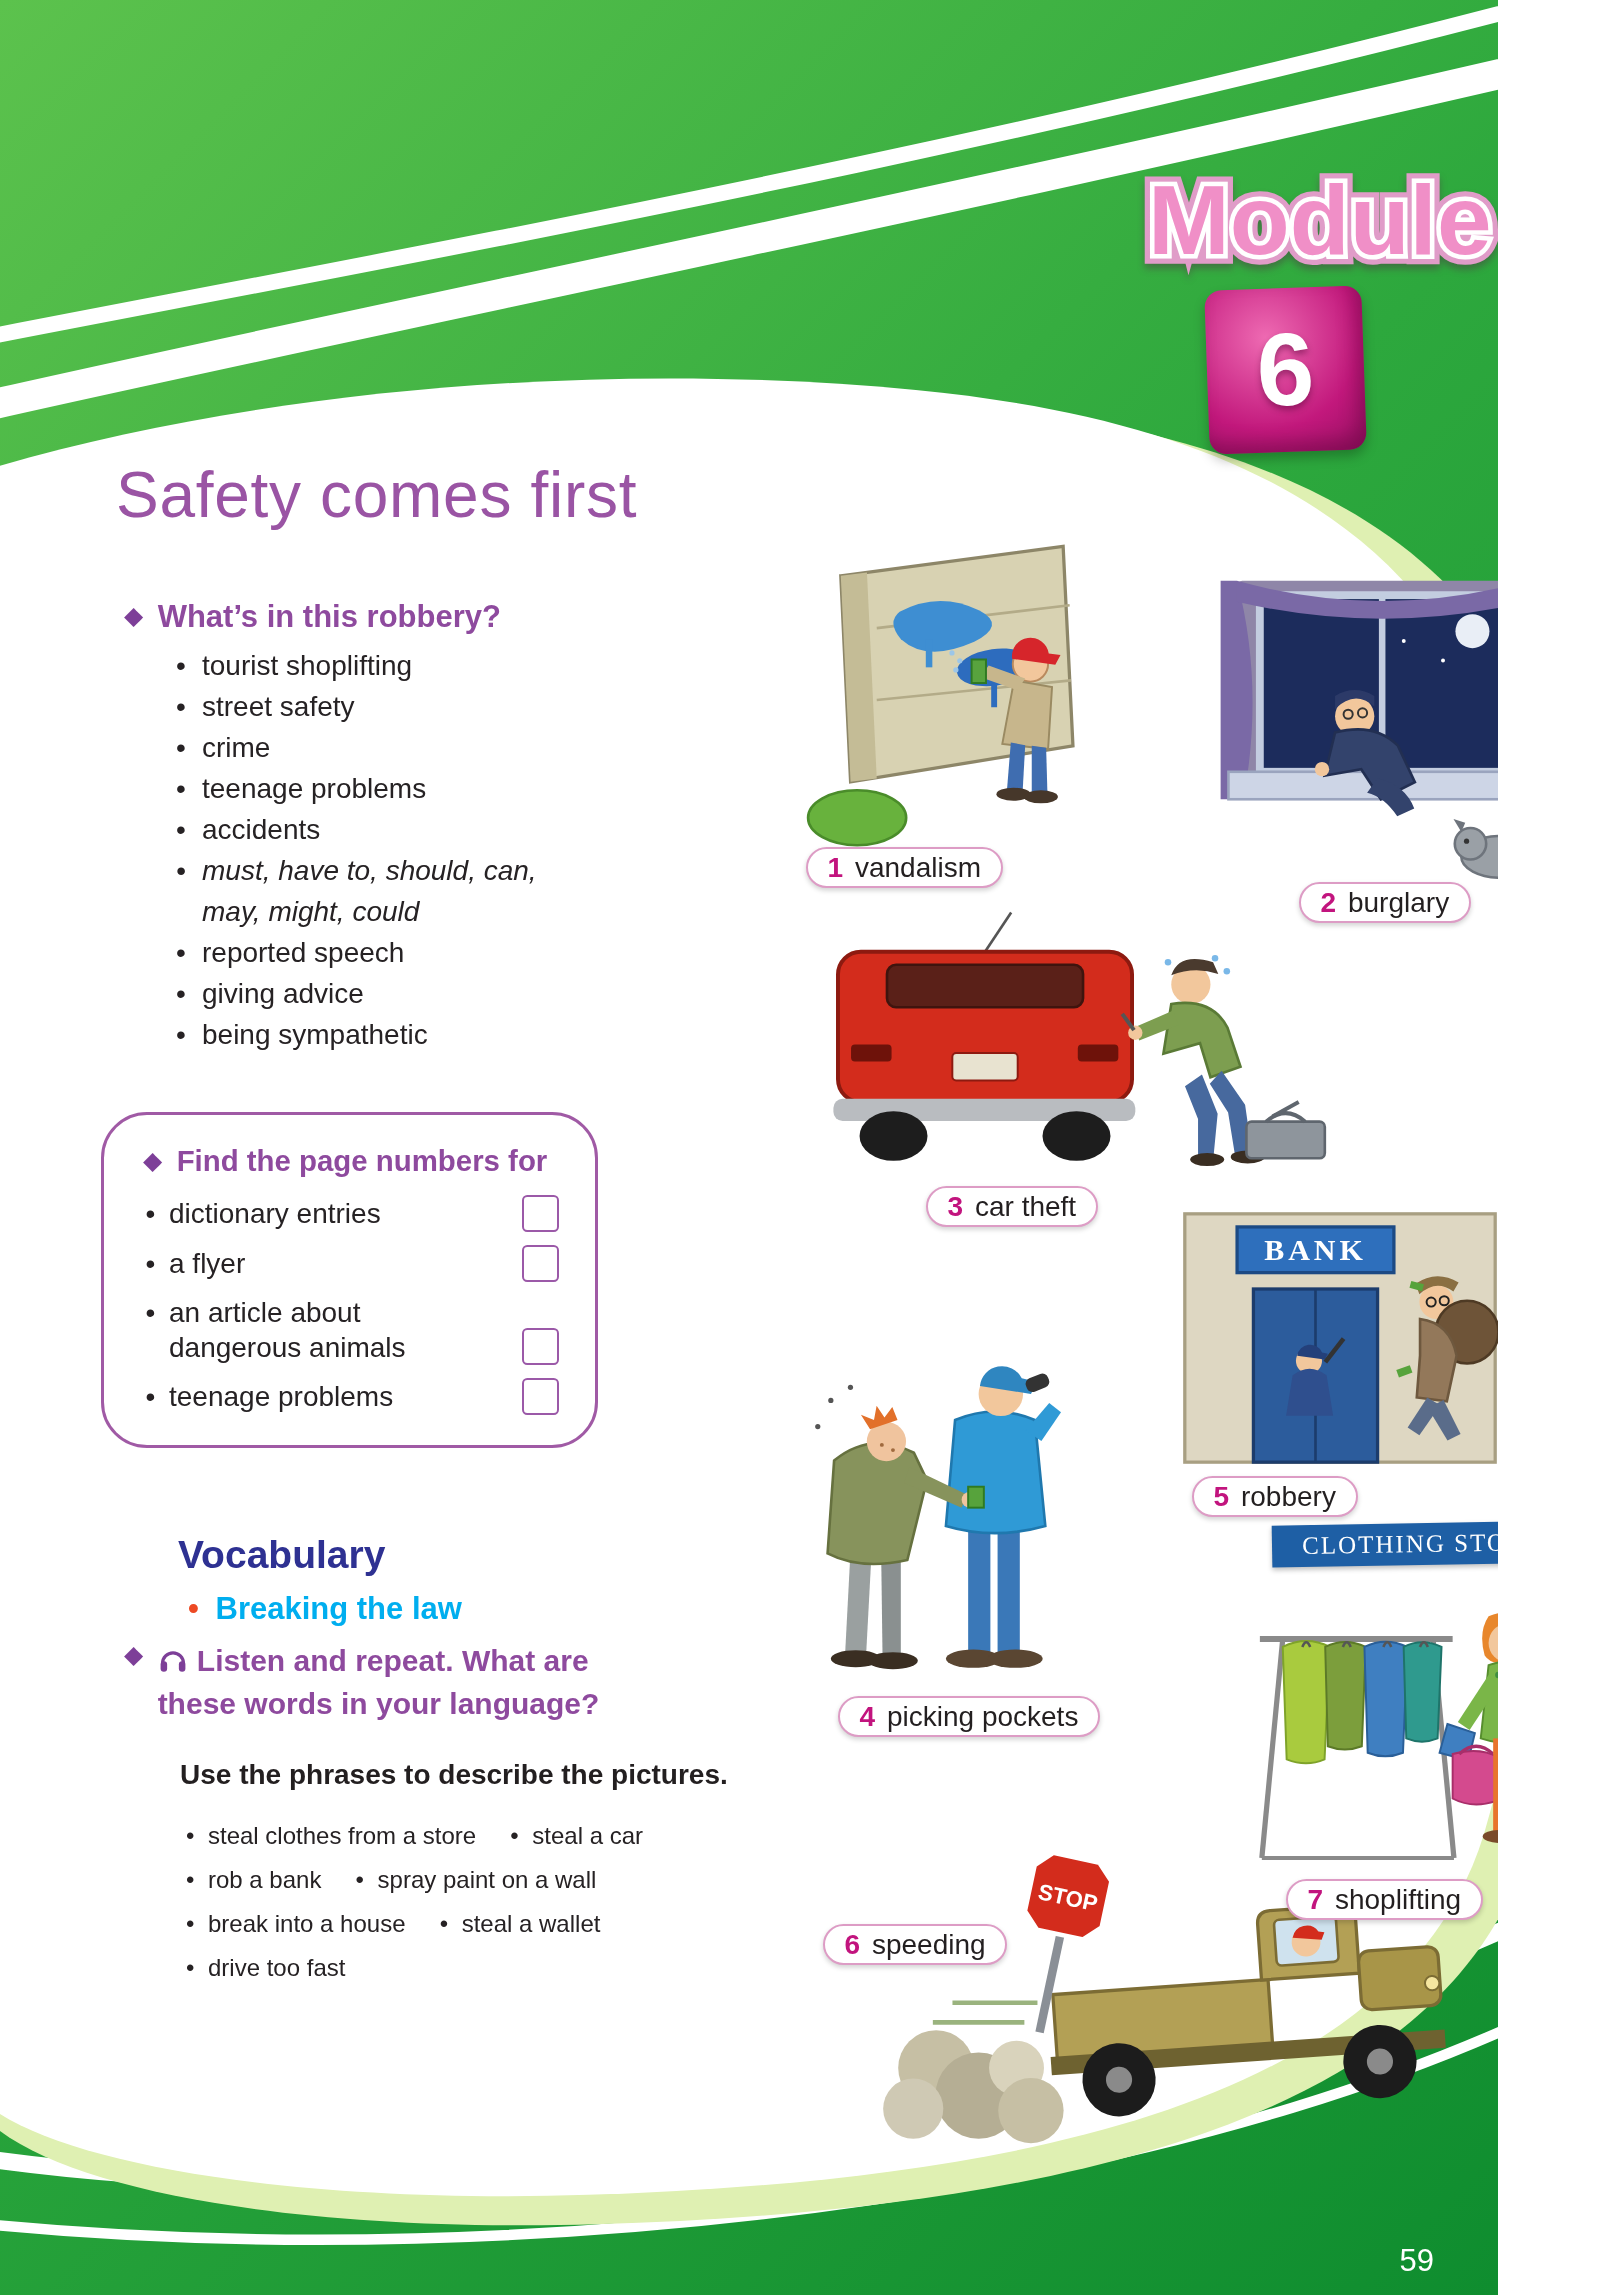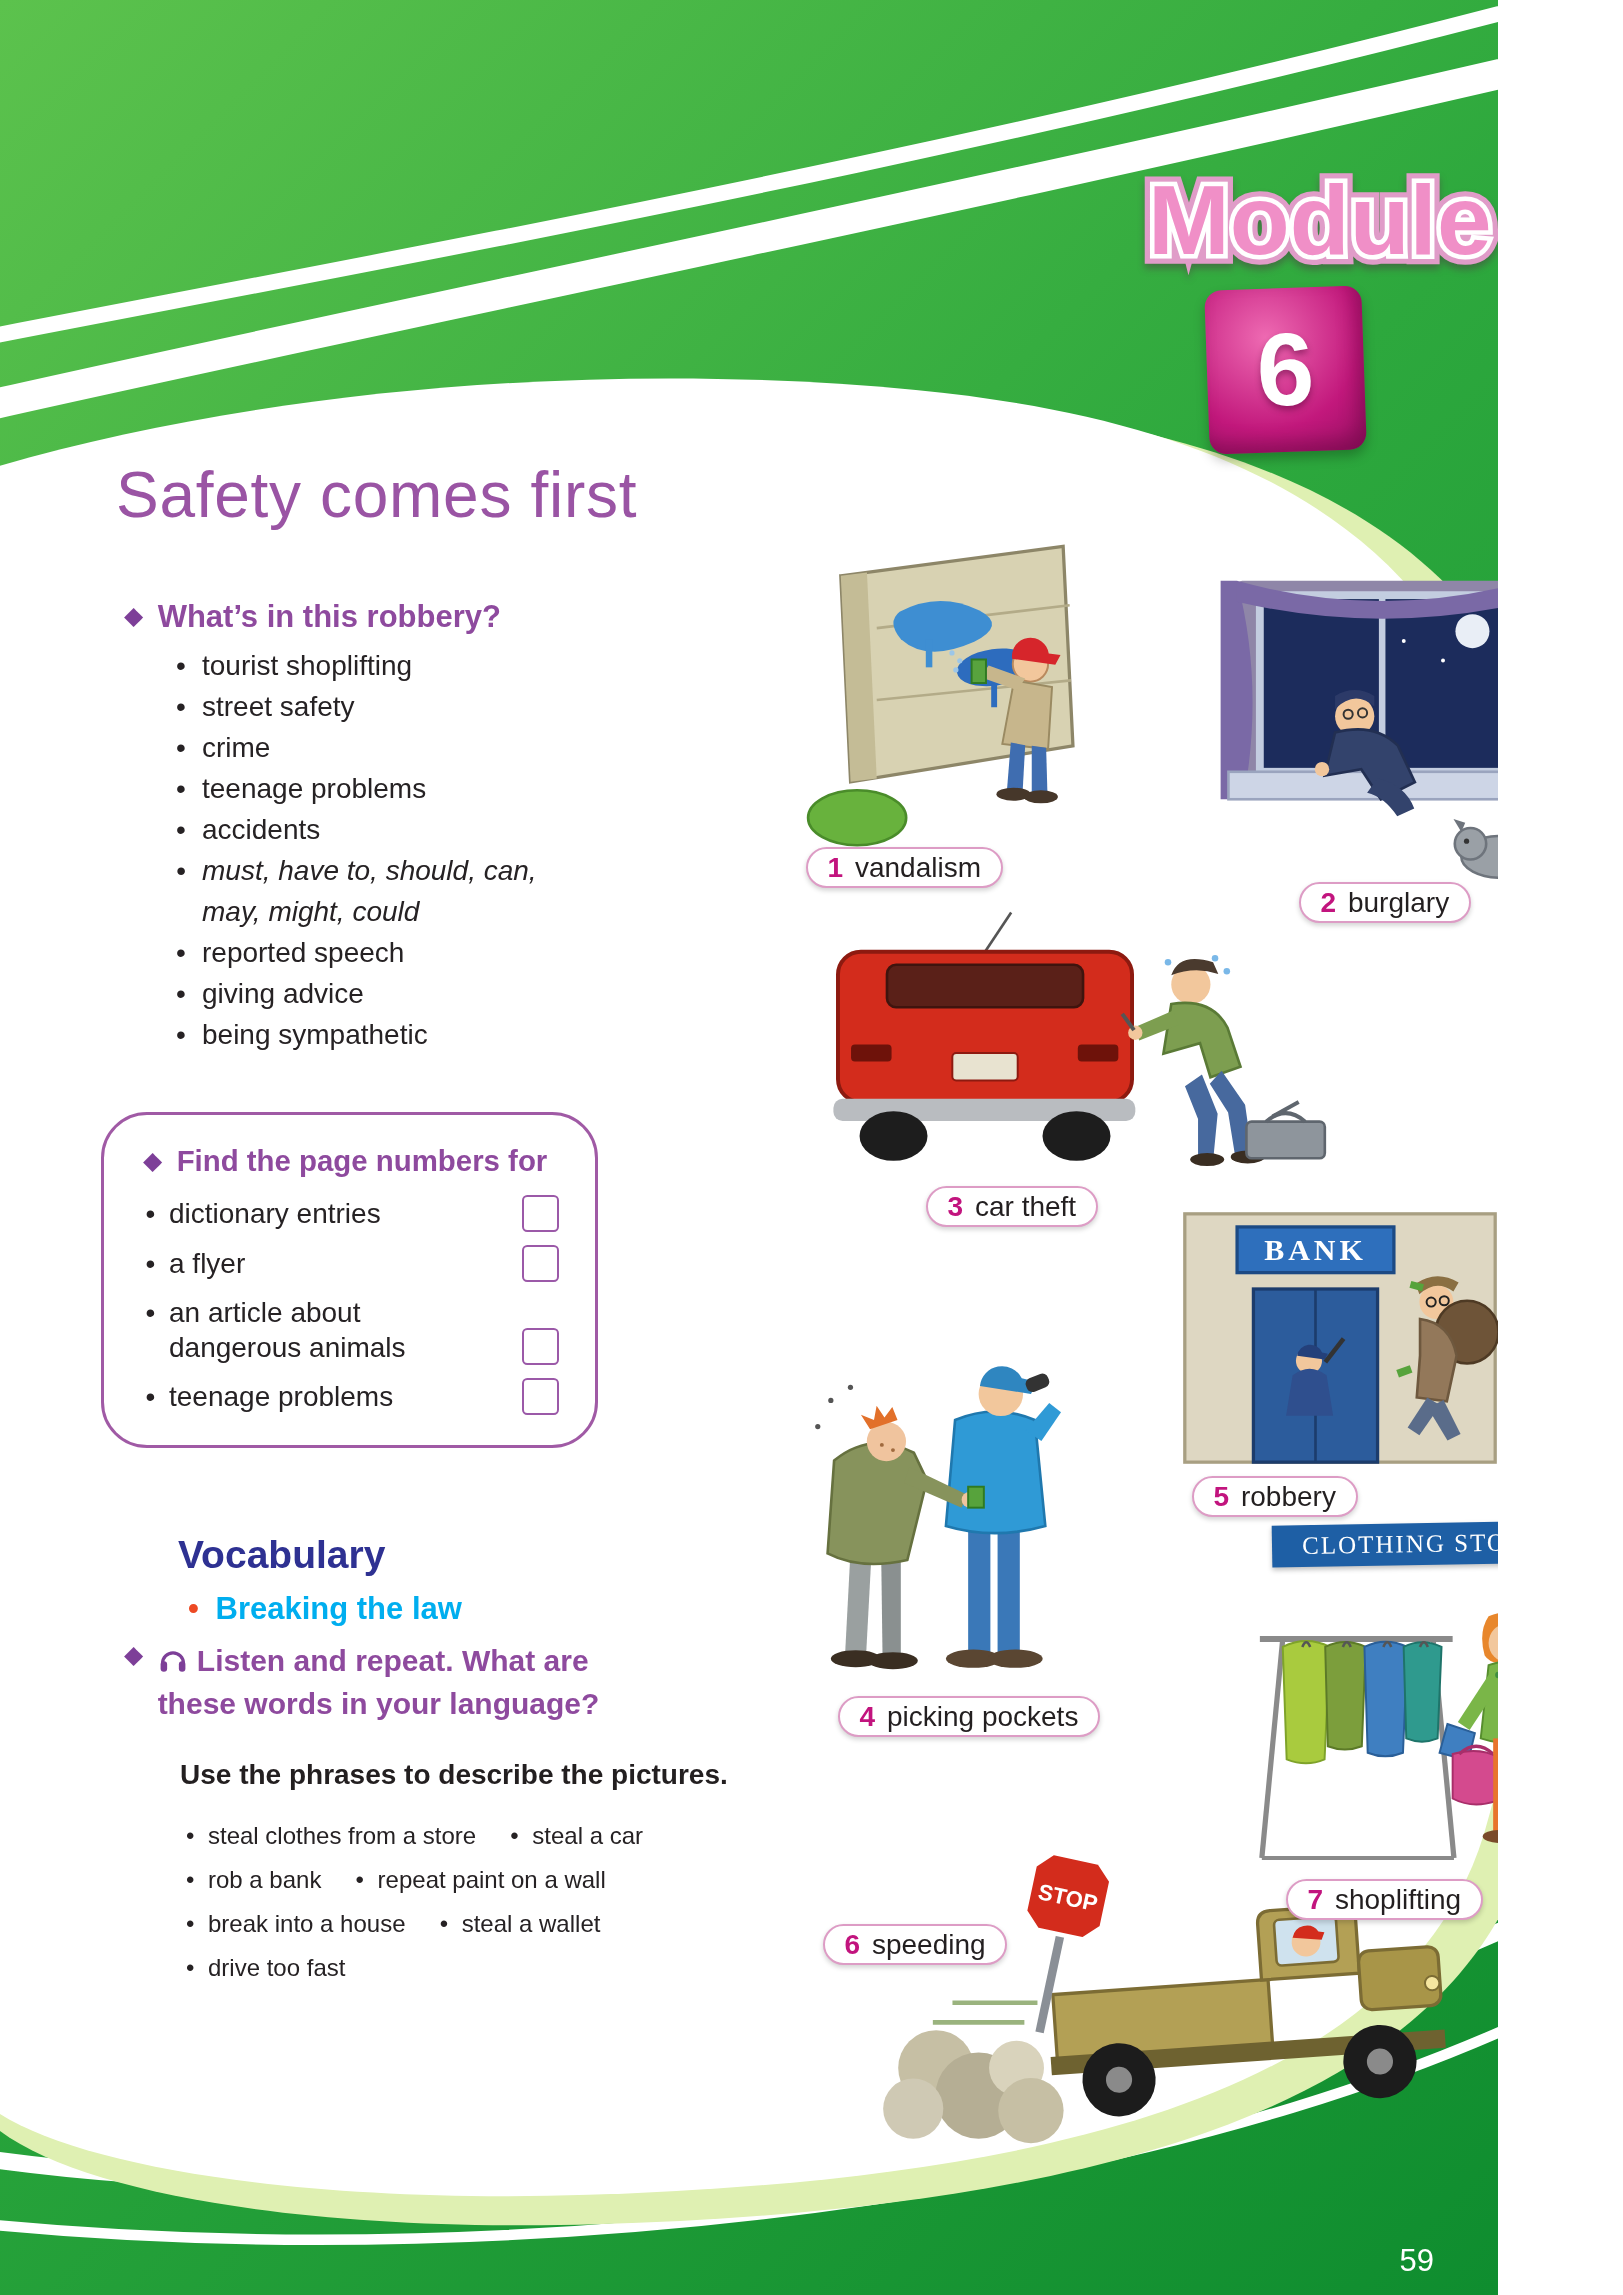--- a/index.html
+++ b/index.html
@@ -146,21 +146,21 @@
 
   <div class="use-instruction">Use the phrases to describe the pictures.</div>
 
   <div class="phrases">
     <div class="phrase-line">
       <span class="ph">steal clothes from a store</span>
       <span class="ph">steal a car</span>
     </div>
     <div class="phrase-line">
       <span class="ph">rob a bank</span>
-      <span class="ph">repeat paint on a wall</span>
+      <span class="ph">spray paint on a wall</span>
     </div>
     <div class="phrase-line">
       <span class="ph">break into a house</span>
       <span class="ph">steal a wallet</span>
     </div>
     <div class="phrase-line">
       <span class="ph">drive too fast</span>
     </div>
   </div>
 

